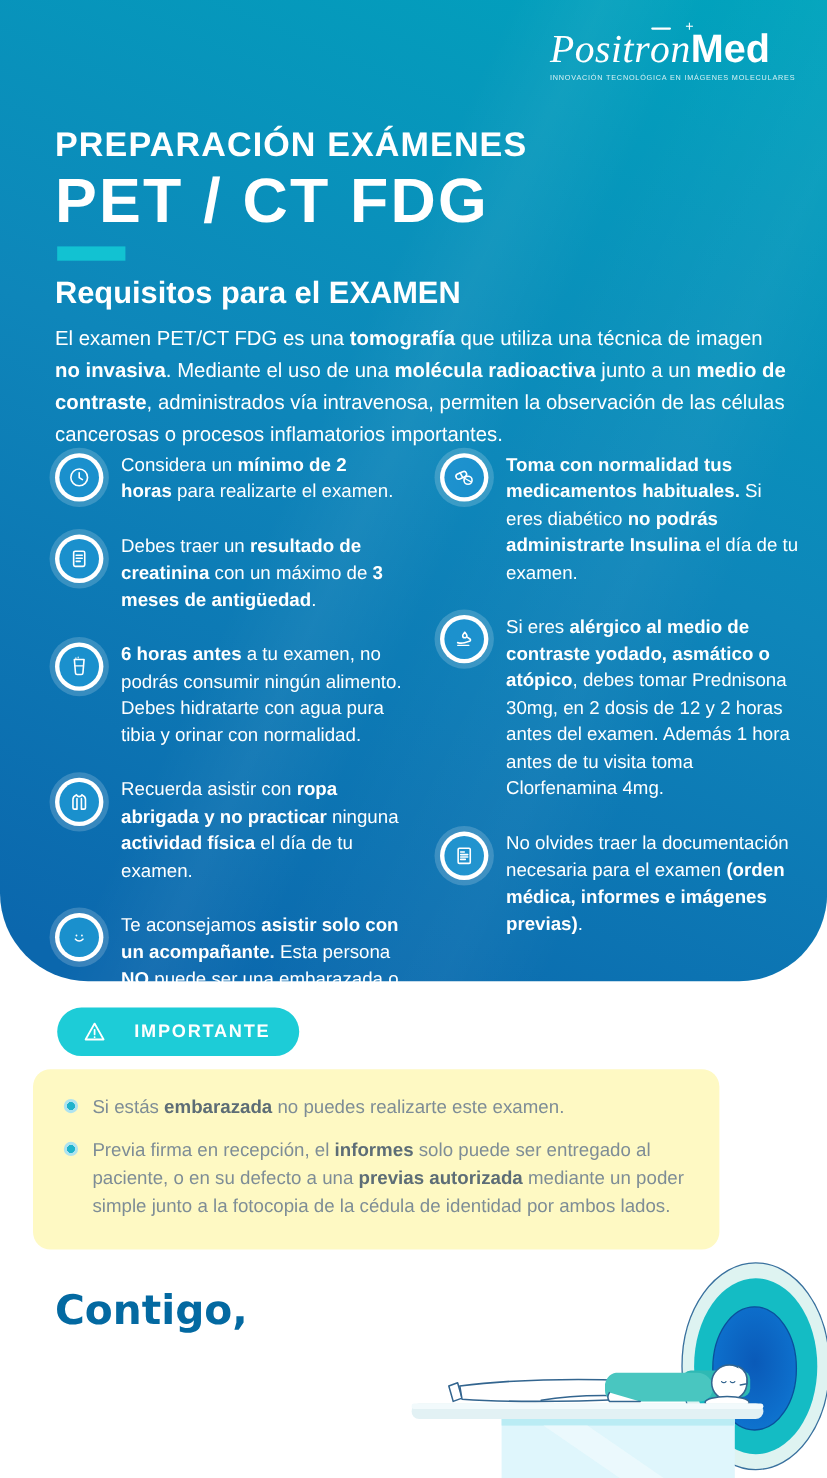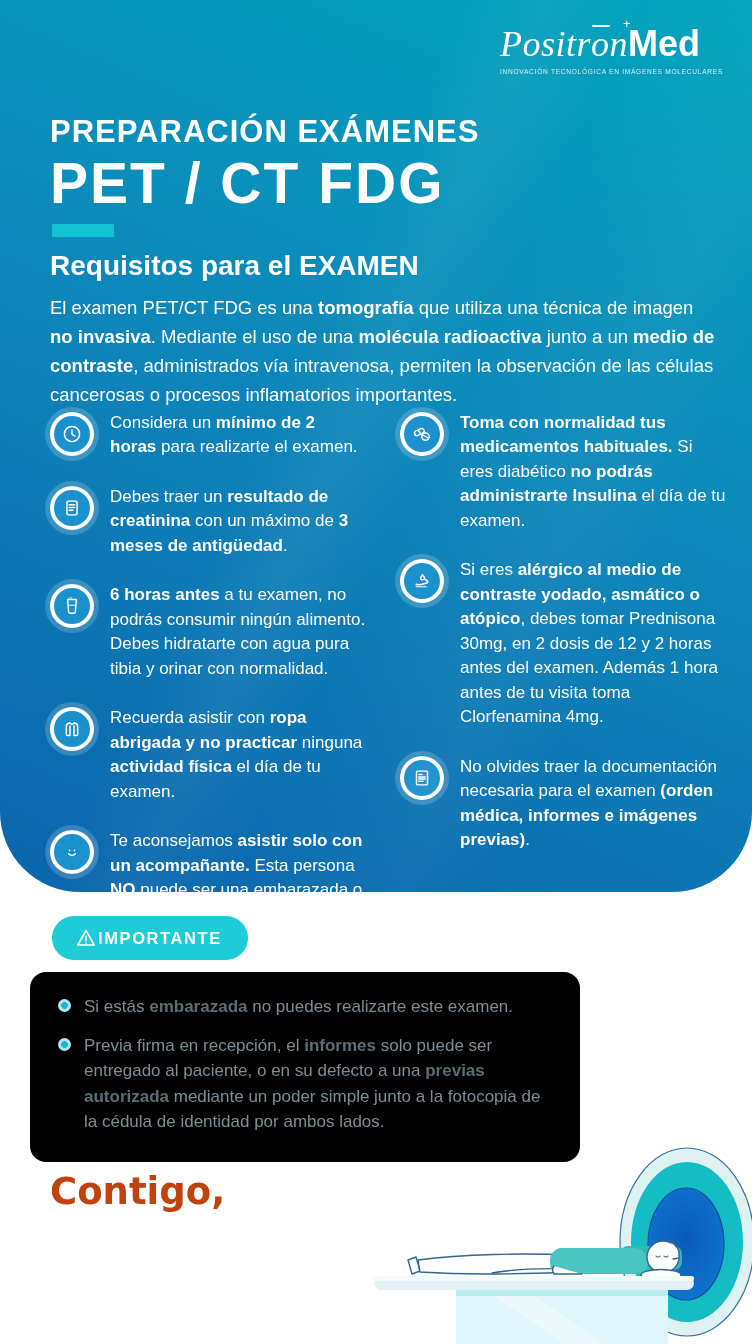--- a/index.html
+++ b/index.html
@@ -34,35 +34,35 @@
   .col-right{width:326px;}
   .item{display:flex;gap:16px;align-items:flex-start;}
   .badge{flex:0 0 44px;width:44px;height:44px;border-radius:50%;background:#ffffff;
     box-shadow:0 0 0 5px rgba(255,255,255,.18);display:flex;align-items:center;justify-content:center;margin-top:2px;}
   .badge-inner{width:36px;height:36px;border-radius:50%;background:#1a90cd;display:flex;align-items:center;justify-content:center;}
   .badge-inner svg{width:22px;height:22px;display:block;}
   .item-text{font-size:17px;line-height:1.44;padding-top:1px;}
 
   
   .important-pill{position:absolute;left:52px;top:916px;height:44px;padding:0 26px 0 22px;border-radius:22px;
-    background:#1dccd7;color:#fff;display:inline-flex;align-items:center;gap:0;
+    background:#1dccd7;color:#fff;display:inline-flex;align-items:center;gap:24px;
     font-size:16.5px;font-weight:700;letter-spacing:1.6px;}
   .important-pill svg{width:24px;height:24px;}
 
   
-  .notes{position:absolute;left:30px;top:972px;width:550px;background:#000000;border-radius:16px;
+  .notes{position:absolute;left:30px;top:972px;width:624px;background:#fef9c3;border-radius:16px;
     padding:22px 28px 14px 28px;box-sizing:border-box;color:#7e8d96;}
   .note{display:flex;gap:13px;margin-bottom:13px;align-items:flex-start;}
   .note-dot{flex:0 0 13px;width:13px;height:13px;border-radius:50%;margin-top:5px;
     background:radial-gradient(circle at 50% 50%,#1fb3cc 0 3.5px,#aee3ef 3.6px);}
   .note-text{font-size:17px;line-height:1.5;}
   .note-text b{color:#5d6d76;}
 
   
-  .script-tagline{position:absolute;left:50px;top:1168px;color:#c2410c;font-size:37px;line-height:1.3;
+  .script-tagline{position:absolute;left:50px;top:1168px;color:#0369a1;font-size:37px;line-height:1.3;
     font-family:cursive,"DejaVu Sans",sans-serif;font-weight:700;}
   .illustration{position:absolute;right:0;bottom:0;width:378px;height:208px;}
 </style>
 </head>
 <body>
 
 <div class="page">
 
   <div class="hero">
 

